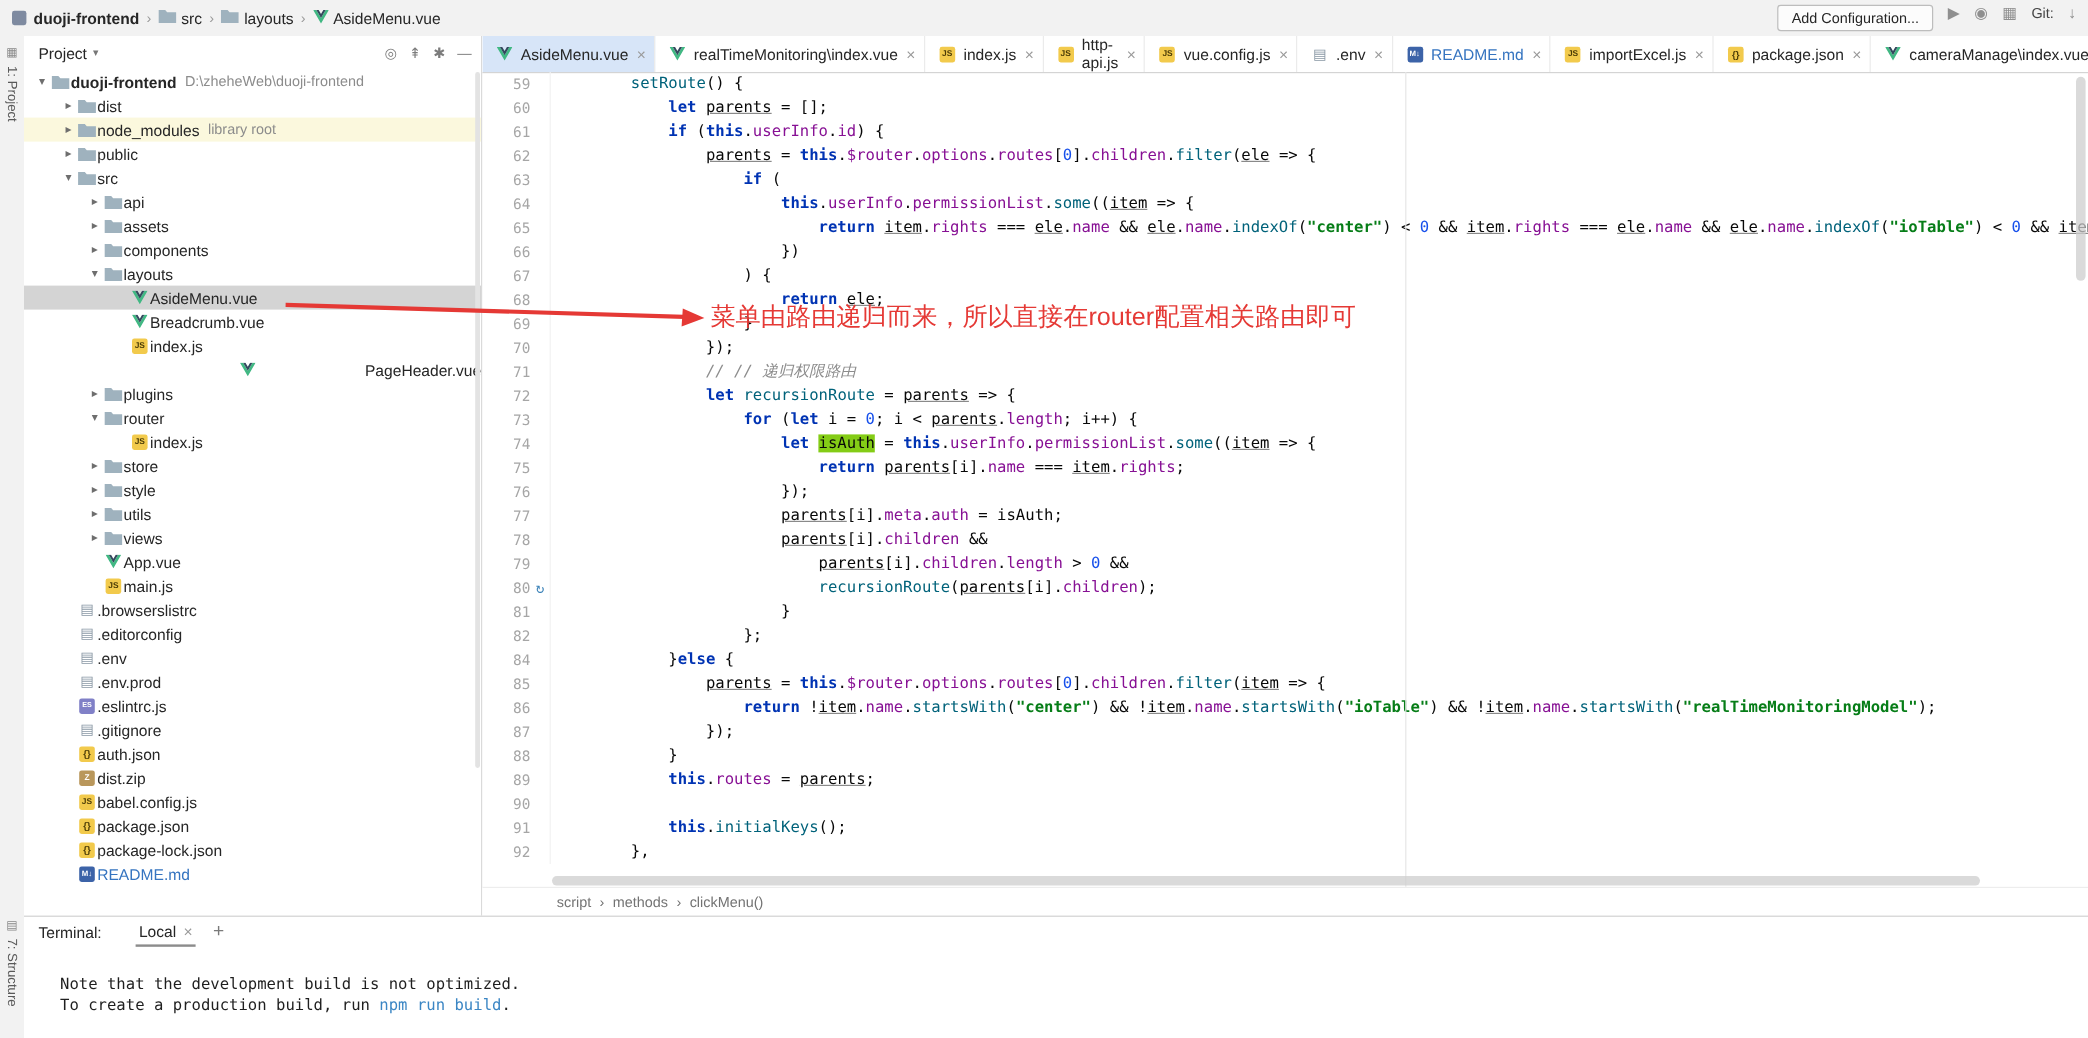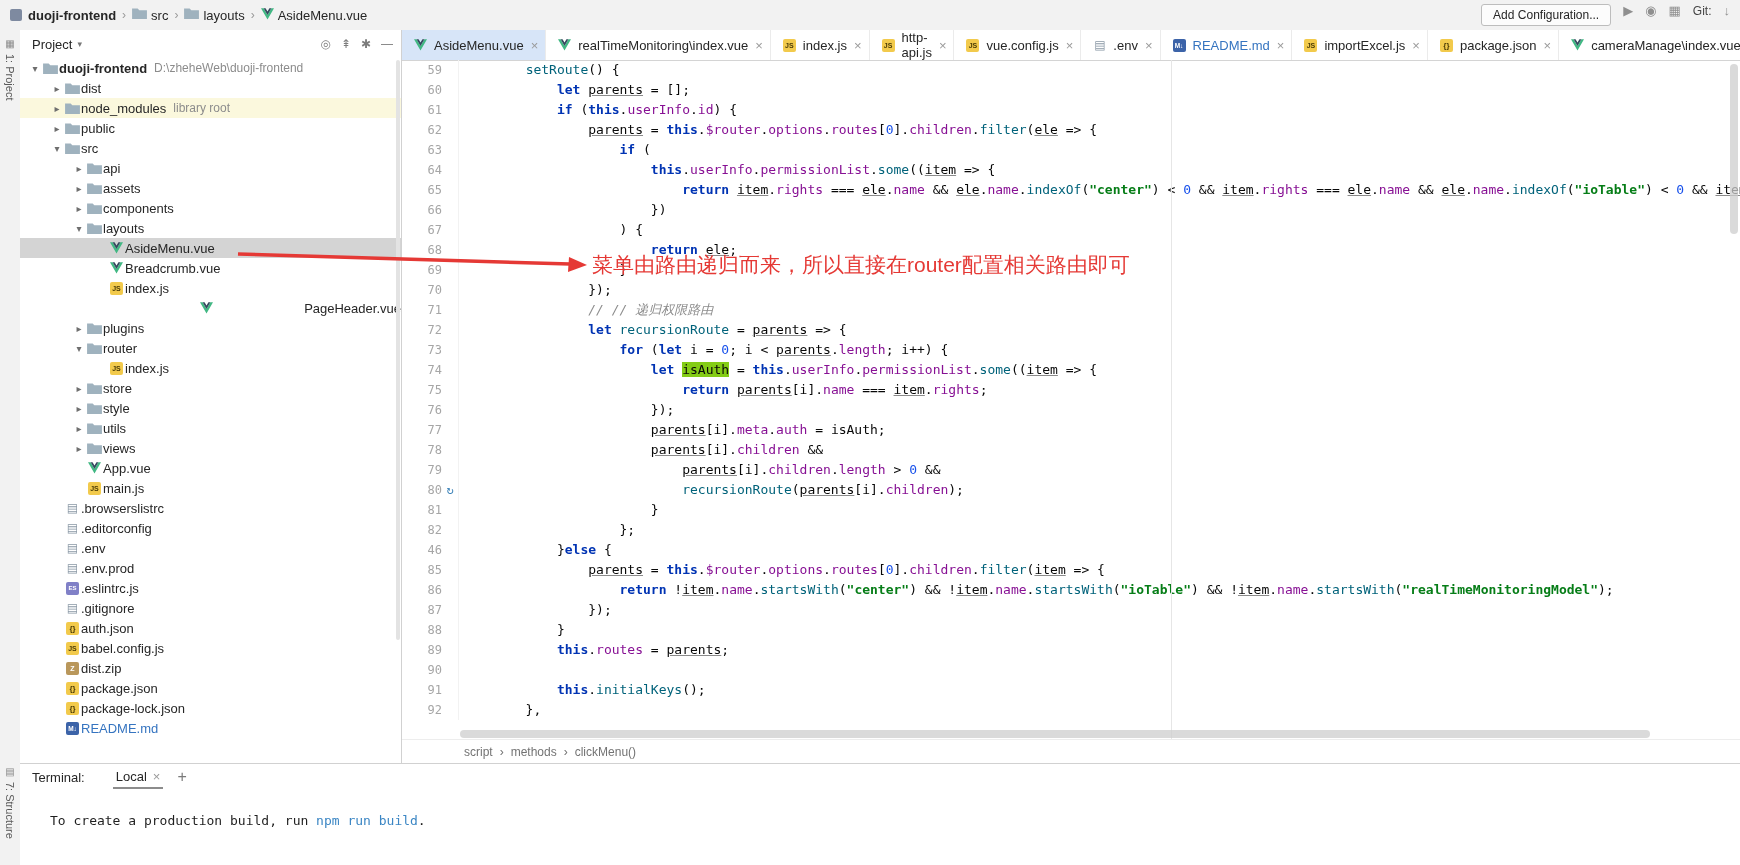--- a/index.html
+++ b/index.html
@@ -400,30 +400,30 @@
         <div class="tree-row" style="padding-left: 30px;">
           <span class="chev"></span>
           <span class="ficon">
             <span class="fi fi-json">{}</span>
           </span>
           <span class="tlabel">auth.json</span>
         </div>
         <div class="tree-row" style="padding-left: 30px;">
           <span class="chev"></span>
           <span class="ficon">
+            <span class="fi fi-zip">Z</span>
+          </span>
+          <span class="tlabel">dist.zip</span>
+        </div>
+        <div class="tree-row" style="padding-left: 30px;">
+          <span class="chev"></span>
+          <span class="ficon">
             <span class="fi fi-js">JS</span>
           </span>
           <span class="tlabel">babel.config.js</span>
-        </div>
-        <div class="tree-row" style="padding-left: 30px;">
-          <span class="chev"></span>
-          <span class="ficon">
-            <span class="fi fi-zip">Z</span>
-          </span>
-          <span class="tlabel">dist.zip</span>
         </div>
         <div class="tree-row" style="padding-left: 30px;">
           <span class="chev"></span>
           <span class="ficon">
             <span class="fi fi-json">{}</span>
           </span>
           <span class="tlabel">package.json</span>
         </div>
         <div class="tree-row" style="padding-left: 30px;">
           <span class="chev"></span>
@@ -542,21 +542,21 @@
         <div class="cl"><span class="gut"><span class="lnum">73</span><span class="gic"></span></span><span class="ctext"><span class="tk-t">                    </span><span class="tk-k">for</span><span class="tk-t"> (</span><span class="tk-k">let</span><span class="tk-t"> i = </span><span class="tk-n">0</span><span class="tk-t">; i &lt; </span><span class="tk-u">parents</span><span class="tk-t">.</span><span class="tk-p">length</span><span class="tk-t">; i++) {</span></span></div>
         <div class="cl"><span class="gut"><span class="lnum">74</span><span class="gic"></span></span><span class="ctext"><span class="tk-t">                        </span><span class="tk-k">let</span><span class="tk-t"> </span><span class="tk-h">isAuth</span><span class="tk-t"> = </span><span class="tk-k">this</span><span class="tk-t">.</span><span class="tk-p">userInfo</span><span class="tk-t">.</span><span class="tk-p">permissionList</span><span class="tk-t">.</span><span class="tk-f">some</span><span class="tk-t">((</span><span class="tk-u">item</span><span class="tk-t"> =&gt; {</span></span></div>
         <div class="cl"><span class="gut"><span class="lnum">75</span><span class="gic"></span></span><span class="ctext"><span class="tk-t">                            </span><span class="tk-k">return</span><span class="tk-t"> </span><span class="tk-u">parents</span><span class="tk-t">[i].</span><span class="tk-p">name</span><span class="tk-t"> === </span><span class="tk-u">item</span><span class="tk-t">.</span><span class="tk-p">rights</span><span class="tk-t">;</span></span></div>
         <div class="cl"><span class="gut"><span class="lnum">76</span><span class="gic"></span></span><span class="ctext"><span class="tk-t">                        });</span></span></div>
         <div class="cl"><span class="gut"><span class="lnum">77</span><span class="gic"></span></span><span class="ctext"><span class="tk-t">                        </span><span class="tk-u">parents</span><span class="tk-t">[i].</span><span class="tk-p">meta</span><span class="tk-t">.</span><span class="tk-p">auth</span><span class="tk-t"> = isAuth;</span></span></div>
         <div class="cl"><span class="gut"><span class="lnum">78</span><span class="gic"></span></span><span class="ctext"><span class="tk-t">                        </span><span class="tk-u">parents</span><span class="tk-t">[i].</span><span class="tk-p">children</span><span class="tk-t"> &amp;&amp;</span></span></div>
         <div class="cl"><span class="gut"><span class="lnum">79</span><span class="gic"></span></span><span class="ctext"><span class="tk-t">                            </span><span class="tk-u">parents</span><span class="tk-t">[i].</span><span class="tk-p">children</span><span class="tk-t">.</span><span class="tk-p">length</span><span class="tk-t"> &gt; </span><span class="tk-n">0</span><span class="tk-t"> &amp;&amp;</span></span></div>
         <div class="cl"><span class="gut"><span class="lnum">80</span><span class="gic">↻</span></span><span class="ctext"><span class="tk-t">                            </span><span class="tk-f">recursionRoute</span><span class="tk-t">(</span><span class="tk-u">parents</span><span class="tk-t">[i].</span><span class="tk-p">children</span><span class="tk-t">);</span></span></div>
         <div class="cl"><span class="gut"><span class="lnum">81</span><span class="gic"></span></span><span class="ctext"><span class="tk-t">                        }</span></span></div>
         <div class="cl"><span class="gut"><span class="lnum">82</span><span class="gic"></span></span><span class="ctext"><span class="tk-t">                    };</span></span></div>
-        <div class="cl"><span class="gut"><span class="lnum">46</span><span class="gic"></span></span><span class="ctext"><span class="tk-t">            }</span><span class="tk-k">else</span><span class="tk-t"> {</span></span></div>
+        <div class="cl"><span class="gut"><span class="lnum">84</span><span class="gic"></span></span><span class="ctext"><span class="tk-t">            }</span><span class="tk-k">else</span><span class="tk-t"> {</span></span></div>
         <div class="cl"><span class="gut"><span class="lnum">85</span><span class="gic"></span></span><span class="ctext"><span class="tk-t">                </span><span class="tk-u">parents</span><span class="tk-t"> = </span><span class="tk-k">this</span><span class="tk-t">.</span><span class="tk-p">$router</span><span class="tk-t">.</span><span class="tk-p">options</span><span class="tk-t">.</span><span class="tk-p">routes</span><span class="tk-t">[</span><span class="tk-n">0</span><span class="tk-t">].</span><span class="tk-p">children</span><span class="tk-t">.</span><span class="tk-f">filter</span><span class="tk-t">(</span><span class="tk-u">item</span><span class="tk-t"> =&gt; {</span></span></div>
         <div class="cl"><span class="gut"><span class="lnum">86</span><span class="gic"></span></span><span class="ctext"><span class="tk-t">                    </span><span class="tk-k">return</span><span class="tk-t"> !</span><span class="tk-u">item</span><span class="tk-t">.</span><span class="tk-p">name</span><span class="tk-t">.</span><span class="tk-f">startsWith</span><span class="tk-t">(</span><span class="tk-s">"center"</span><span class="tk-t">) &amp;&amp; !</span><span class="tk-u">item</span><span class="tk-t">.</span><span class="tk-p">name</span><span class="tk-t">.</span><span class="tk-f">startsWith</span><span class="tk-t">(</span><span class="tk-s">"ioTable"</span><span class="tk-t">) &amp;&amp; !</span><span class="tk-u">item</span><span class="tk-t">.</span><span class="tk-p">name</span><span class="tk-t">.</span><span class="tk-f">startsWith</span><span class="tk-t">(</span><span class="tk-s">"realTimeMonitoringModel"</span><span class="tk-t">);</span></span></div>
         <div class="cl"><span class="gut"><span class="lnum">87</span><span class="gic"></span></span><span class="ctext"><span class="tk-t">                });</span></span></div>
         <div class="cl"><span class="gut"><span class="lnum">88</span><span class="gic"></span></span><span class="ctext"><span class="tk-t">            }</span></span></div>
         <div class="cl"><span class="gut"><span class="lnum">89</span><span class="gic"></span></span><span class="ctext"><span class="tk-t">            </span><span class="tk-k">this</span><span class="tk-t">.</span><span class="tk-p">routes</span><span class="tk-t"> = </span><span class="tk-u">parents</span><span class="tk-t">;</span></span></div>
         <div class="cl"><span class="gut"><span class="lnum">90</span><span class="gic"></span></span><span class="ctext"></span></div>
         <div class="cl"><span class="gut"><span class="lnum">91</span><span class="gic"></span></span><span class="ctext"><span class="tk-t">            </span><span class="tk-k">this</span><span class="tk-t">.</span><span class="tk-f">initialKeys</span><span class="tk-t">();</span></span></div>
         <div class="cl"><span class="gut"><span class="lnum">92</span><span class="gic"></span></span><span class="ctext"><span class="tk-t">        },</span></span></div>
       </div>
     <div class="margin-guide"></div>
@@ -574,20 +574,21 @@
   <div class="terminal">
     <div class="theader">
       <span>Terminal:</span>
       <span class="ttab">
         <span>Local</span>
         <span class="tclose">×</span>
       </span>
       <span class="tadd">+</span>
     </div>
     <div class="tout">
+        <div class="tline"><span class="">Note that the development build is not optimized.</span></div>
         <div class="tline"><span class="">To create a production build, run </span><span class="cmd">npm run build</span><span class="">.</span></div>
       </div>
   </div>
 
   <div class="ann-layer">
     <svg class="ann-arrow" width="352" height="28" viewBox="0 0 352 28">
       <line x1="2" y1="6" x2="334" y2="16" stroke="#e53935" stroke-width="3.5"></line>
       <polygon points="333,9 351,17 332,24" fill="#e53935"></polygon>
     </svg>
     <div class="ann-text" style="color: rgb(229, 57, 53);">菜单由路由递归而来，所以直接在router配置相关路由即可</div>

